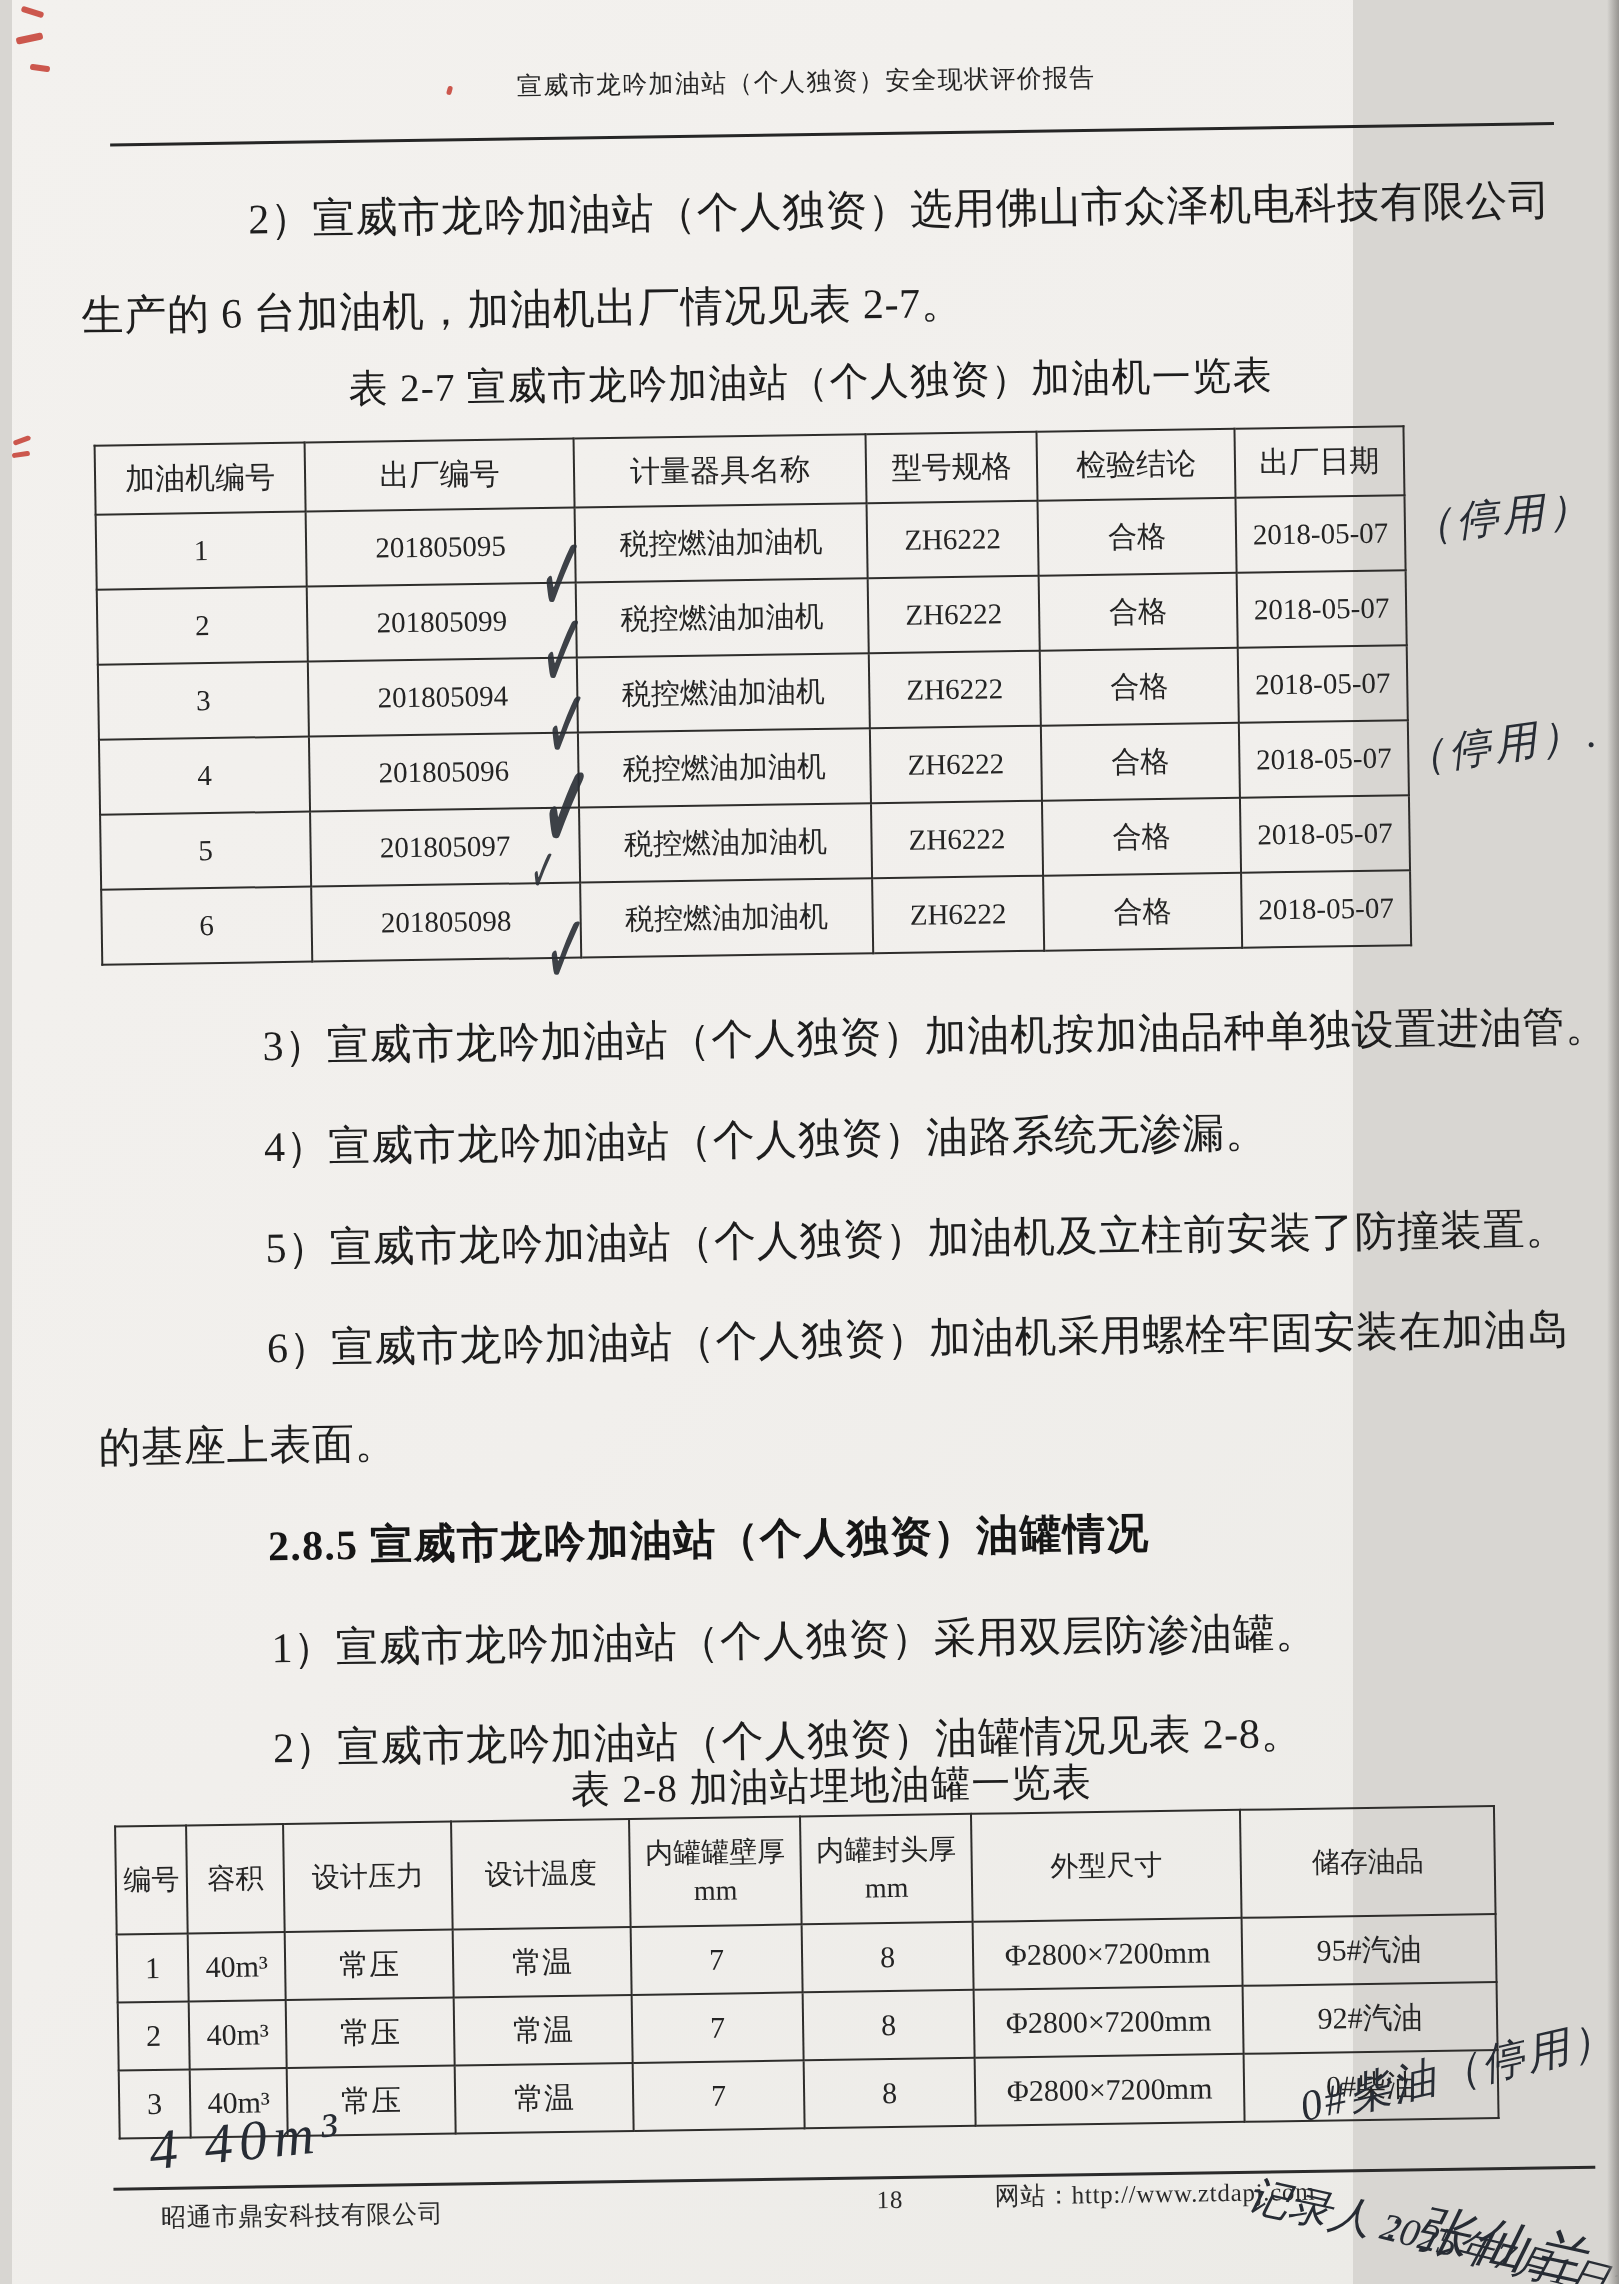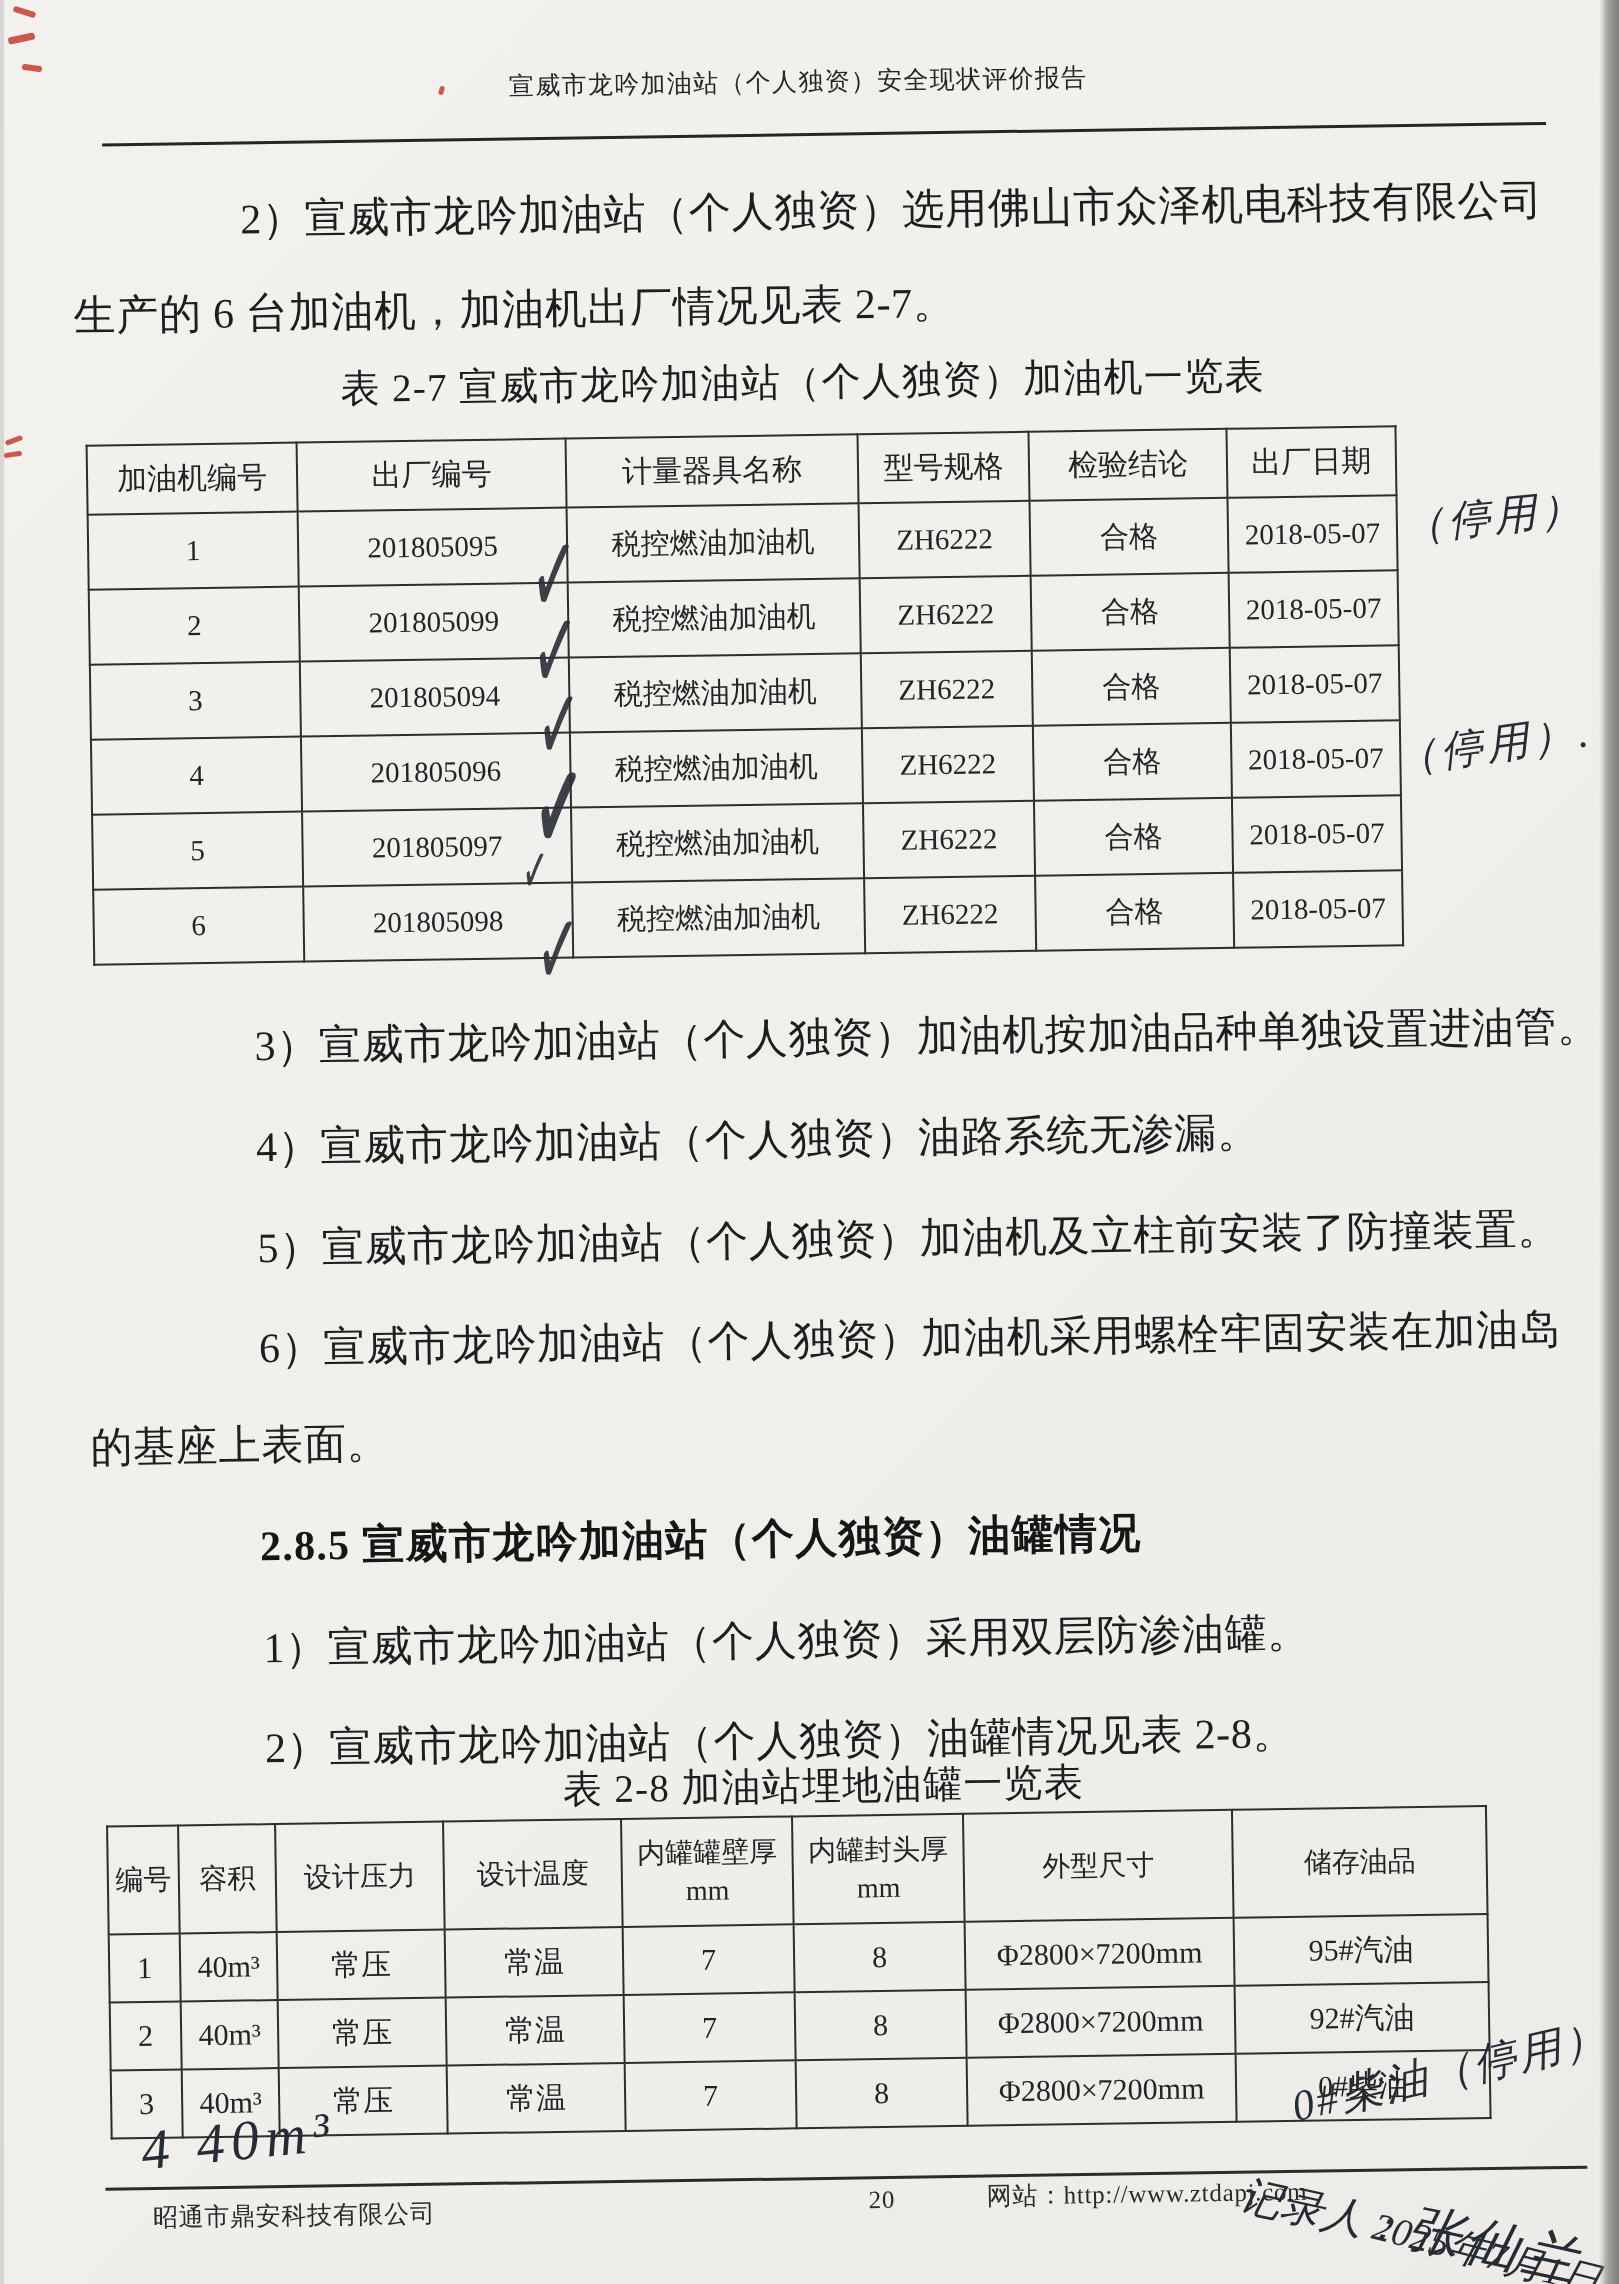--- a/index.html
+++ b/index.html
@@ -2,21 +2,21 @@
 <html style="font-size:10.8px"><head>
 <meta charset="utf-8">
 <style>
   html,body{margin:0;padding:0;}
   body{
     width:1620px;height:2284px;position:relative;overflow:hidden;
     background:#d8d6d2;
     font-family:"Liberation Serif","DejaVu Serif",serif;
   }
   .page{
-    position:absolute;left:4px;top:0;width:1601px;height:2284px;
+    position:absolute;left:12px;top:0;width:1341px;height:2284px;
     background:linear-gradient(135deg,#f3f1ee 0%,#f1efec 55%,#ecebe7 100%);
   }
   .sheet{
     position:absolute;left:0;top:0;width:1620px;height:2284px;
     transform:rotate(-0.85deg);
     transform-origin:50% 50%;
     color:#1f1f1f;
   }
   .abs{position:absolute;}
   .header-title{
@@ -219,21 +219,21 @@
             <td>0#柴油</td>
           </tr>
         </tbody>
       </table>
 
     <div class="abs ink" style="top:2100px;left:122px;font-size:56px;letter-spacing:6.7px;transform:rotate(-5deg);">4  40m³</div>
     <div class="abs ink" style="top:2052px;left:1271px;font-size:43px;letter-spacing:2.7px;transform:rotate(-12deg);">0#柴油（停用）</div>
 
     <div class="abs footer-rule"></div>
     <div class="abs footer-text" style="top:2191px;left:133px;">昭通市鼎安科技有限公司</div>
-    <div class="abs footer-text" style="top:2187px;left:849px;">20</div>
+    <div class="abs footer-text" style="top:2187px;left:849px;">18</div>
     <div class="abs footer-text" style="top:2182px;left:967px;">网站：http://www.ztdapj.com</div>
 
     <div class="abs" style="top:2200px;left:1217px;transform:rotate(13deg);white-space:nowrap;">
       <span class="ink" style="font-size:42px;">记录人：</span>
       <span class="ink" style="font-size:54px;letter-spacing:5.4px;">张仙兰</span>
     </div>
     <div class="abs ink" style="top:2247px;left:1348px;font-size:39px;transform:rotate(15deg);">2025年7月1日12时</div>
 
   </div>
 

